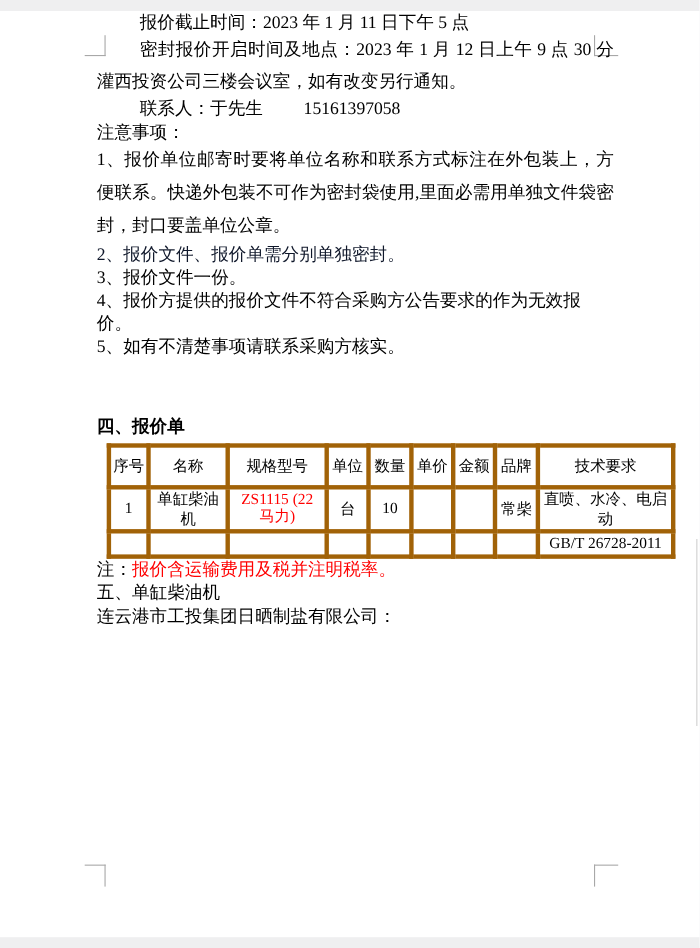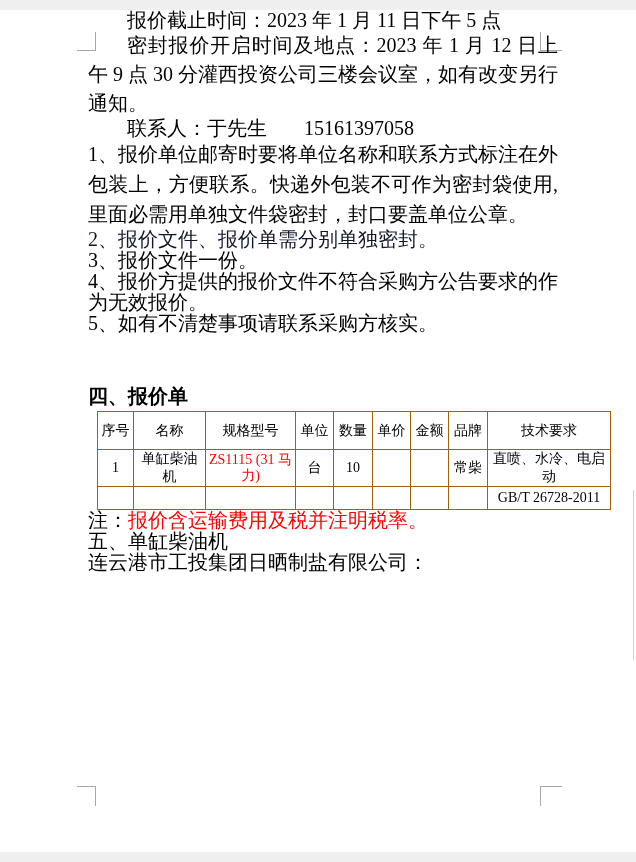--- a/index.html
+++ b/index.html
@@ -15,21 +15,21 @@
   }
   
   .mark{position:absolute;pointer-events:none;}
   .mark-tl{left:77px;top:22px;width:18px;height:18px;border-right:1px solid #a8a8a8;border-bottom:1px solid #a8a8a8;}
   .mark-tr{left:540px;top:22px;width:21px;height:18px;border-left:1px solid #a8a8a8;border-bottom:1px solid #a8a8a8;}
   .mark-bl{left:77px;top:776px;width:18px;height:19px;border-right:1px solid #a8a8a8;border-top:1px solid #a8a8a8;}
   .mark-br{left:540px;top:776px;width:21px;height:19px;border-left:1px solid #a8a8a8;border-top:1px solid #a8a8a8;}
   .edge-line{position:absolute;left:633px;top:480px;width:1px;height:170px;background:#cfcfcf;}
 
   .flow{position:absolute;left:88px;top:0;width:470px;}
-  .flow p{margin:0;font-size:20px;line-height:21px;}
+  .flow p{margin:0;font-size:16px;line-height:21px;}
   .p-deadline{margin-top:36px;text-indent:39px;}
   .p-opening{margin-top:15px;line-height:29px !important;text-indent:39px;text-align:justify;}
   .p-contact{margin-top:6px;text-indent:39px;}
   .p-contact .phone{margin-left:37px;}
   .p-notes-title{margin-top:12px;}
   .p-note1{margin-top:12px;line-height:30px !important;text-align:justify;}
   .p-note2{margin-top:11px;color:#0f172a;}
   .p-note3{margin-top:10px;}
   .p-note4{margin-top:10px;}
   .p-note5{margin-top:7px;}
@@ -38,21 +38,21 @@
   .p-freight .red{color:#ff0000;}
   .h-section5{margin-top:12px;margin-left:45px;}
   .p-poa-title{margin-top:6px;text-align:center;padding-left:24px;}
   .p-company{margin-top:6px;margin-left:44px;}
 
   table.quote{
     border-collapse:collapse;table-layout:fixed;
     margin-top:4px;margin-left:9px;width:513px;
   }
   table.quote td{
-    border:1px solid #a16207;
+    border:4px solid #a16207;
     text-align:center;vertical-align:middle;
     font-size:14px;padding:0 2px;overflow:hidden;
   }
   tr.r-head{height:38px;}
   tr.r-1{height:36px;}
   tr.r-2{height:23px;}
   tr.r-3{height:42px;}
   td.spec{color:#ff0000;font-size:13px;line-height:16px;}
   td.small{font-size:13px;}
   td.tech{font-size:13px;}
@@ -70,20 +70,21 @@
   <div class="edge-line"></div>
 
   <div class="flow">
 
     <p class="p-deadline">报价截止时间：2023 年 1 月 11 日下午 5 点</p>
 
     <p class="p-opening">密封报价开启时间及地点：2023 年 1 月 12 日上午 9 点 30 分灌西投资公司三楼会议室，如有改变另行通知。</p>
 
     <p class="p-contact"><span>联系人：于先生</span><span class="phone">15161397058</span></p>
 
+    <p class="p-notes-title">注意事项：</p>
 
     <p class="p-note1">1、报价单位邮寄时要将单位名称和联系方式标注在外包装上，方便联系。快递外包装不可作为密封袋使用,里面必需用单独文件袋密封，封口要盖单位公章。</p>
     <p class="p-note2">2、报价文件、报价单需分别单独密封。</p>
     <p class="p-note3">3、报价文件一份。</p>
     <p class="p-note4">4、报价方提供的报价文件不符合采购方公告要求的作为无效报价。</p>
     <p class="p-note5">5、如有不清楚事项请联系采购方核实。</p>
 
     <p class="h-section4">四、报价单</p>
 
     <table class="quote">
@@ -106,21 +107,21 @@
         <td>单位</td>
         <td>数量</td>
         <td>单价</td>
         <td>金额</td>
         <td>品牌</td>
         <td>技术要求</td>
       </tr>
       <tr class="r-1">
         <td>1</td>
         <td class="small">单缸柴油机</td>
-        <td class="spec">ZS1115 (31 马力)</td>
+        <td class="spec">ZS1115 (22 马力)</td>
         <td>台</td>
         <td>10</td>
         <td></td>
         <td></td>
         <td class="small">常柴</td>
         <td class="tech">直喷、水冷、电启动</td>
       </tr>
       <tr class="r-2">
         <td></td>
         <td></td>

